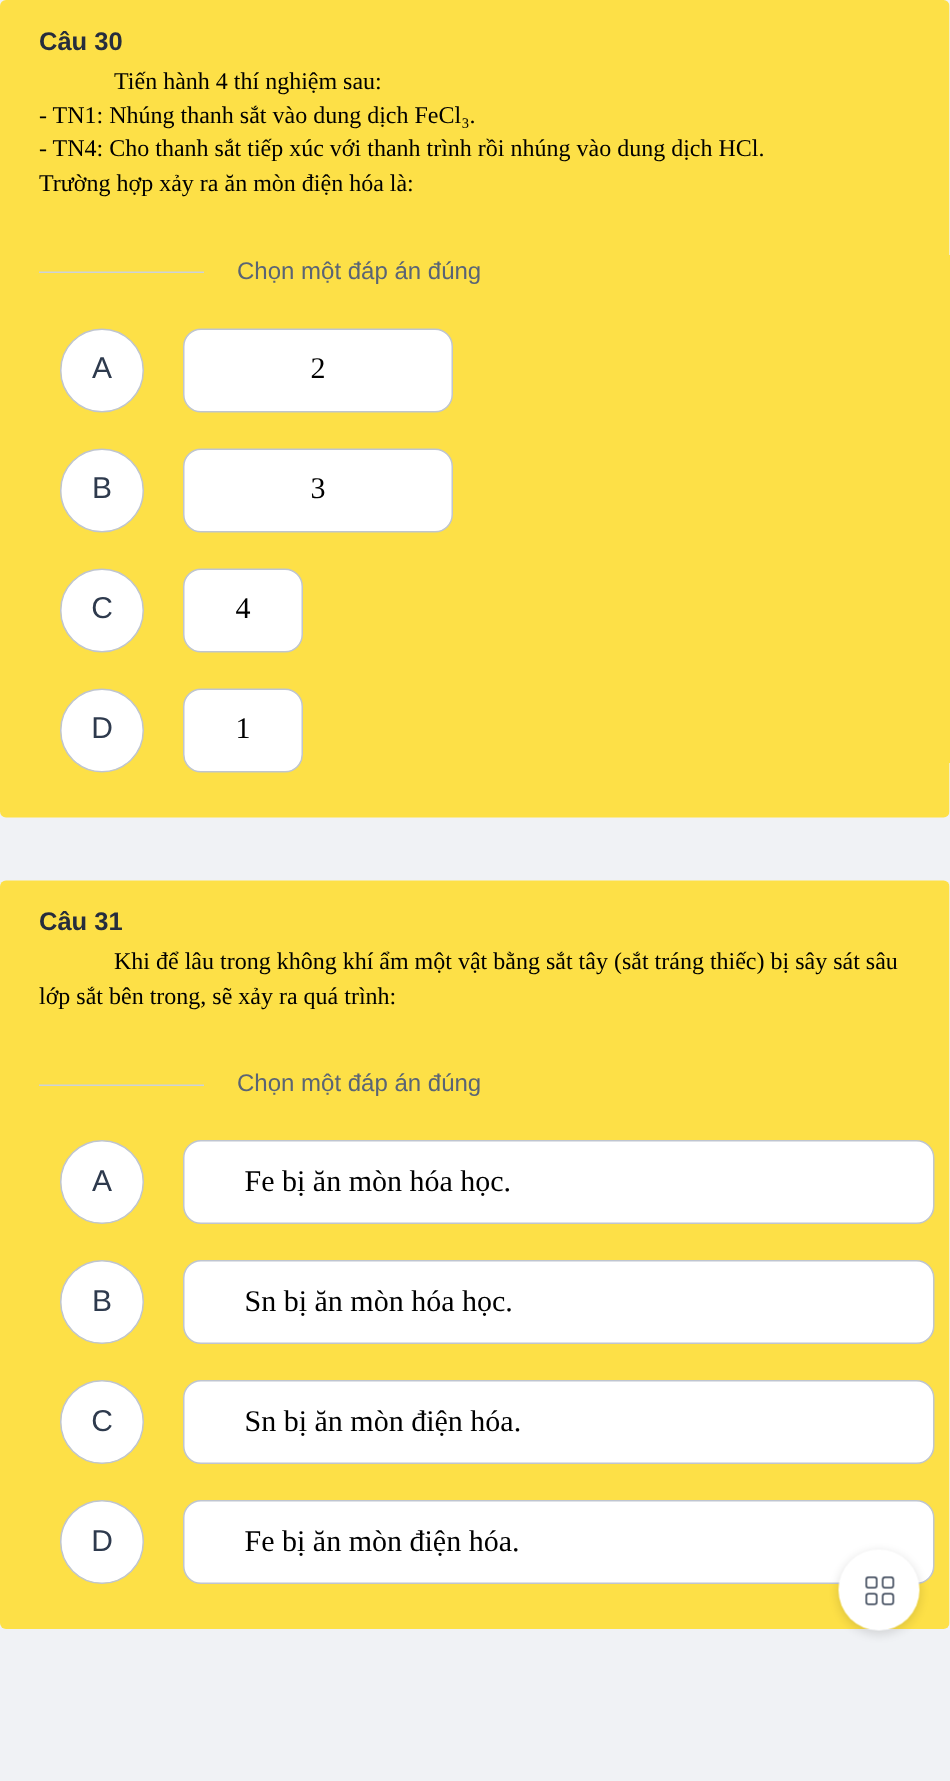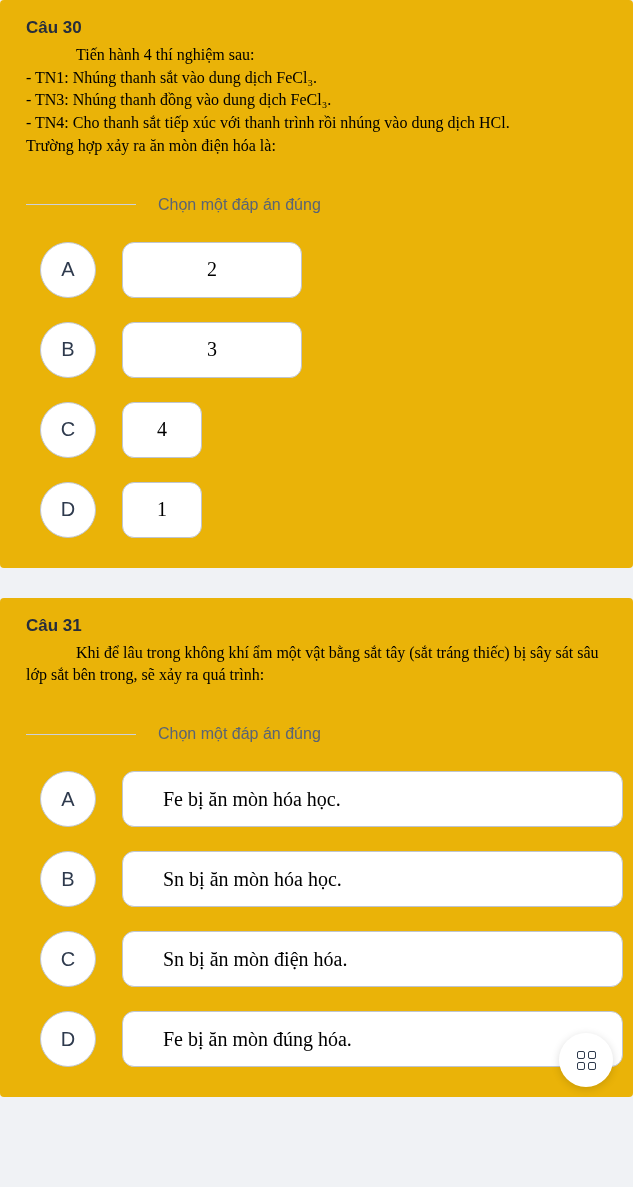--- a/index.html
+++ b/index.html
@@ -8,24 +8,24 @@
       padding: 0;
     }
     body {
       font-family: Arial, "Helvetica Neue", sans-serif;
       background: #f0f2f5;
       width: 633px;
       color: #222;
       padding-bottom: 40px;
     }
     .question-card {
-      background: #eab308;
+      background: #fde047;
       border-radius: 4px;
       padding: 18px 10px 30px 26px;
-      margin-bottom: 30px;
+      margin-bottom: 42px;
     }
     .q-title {
       font-size: 17px;
       font-weight: bold;
       color: #262d3d;
       margin-bottom: 6px;
     }
     .q-body {
       font-family: Liberation Serif, serif;
       font-size: 16px;
@@ -118,21 +118,20 @@
     }
   </style>
 </head>
 <body>
 
 <div class="question-card">
   <div class="q-title">Câu 30</div>
   <div class="q-body">
     <div class="indent">Tiến hành 4 thí nghiệm sau:</div>
     <div>- TN1: Nhúng thanh sắt vào dung dịch FeCl₃.</div>
-    <div>- TN3: Nhúng thanh đồng vào dung dịch FeCl₃.</div>
     <div>- TN4: Cho thanh sắt tiếp xúc với thanh trình rồi nhúng vào dung dịch HCl.</div>
     <div>Trường hợp xảy ra ăn mòn điện hóa là:</div>
   </div>
 
   <div class="prompt">
     <span>Chọn một đáp án đúng</span>
   </div>
 
   <div class="options">
     <div class="option-row">
@@ -172,21 +171,21 @@
     <div class="option-row">
       <div class="letter-circle">B</div>
       <div class="answer-box wide">Sn bị ăn mòn hóa học.</div>
     </div>
     <div class="option-row">
       <div class="letter-circle">C</div>
       <div class="answer-box wide">Sn bị ăn mòn điện hóa.</div>
     </div>
     <div class="option-row">
       <div class="letter-circle">D</div>
-      <div class="answer-box wide">Fe bị ăn mòn đúng hóa.</div>
+      <div class="answer-box wide">Fe bị ăn mòn điện hóa.</div>
     </div>
   </div>
 </div>
 
 <div class="fab">
   <div class="grid-icon">
     <span></span>
       <span></span>
       <span></span>
       <span></span>

